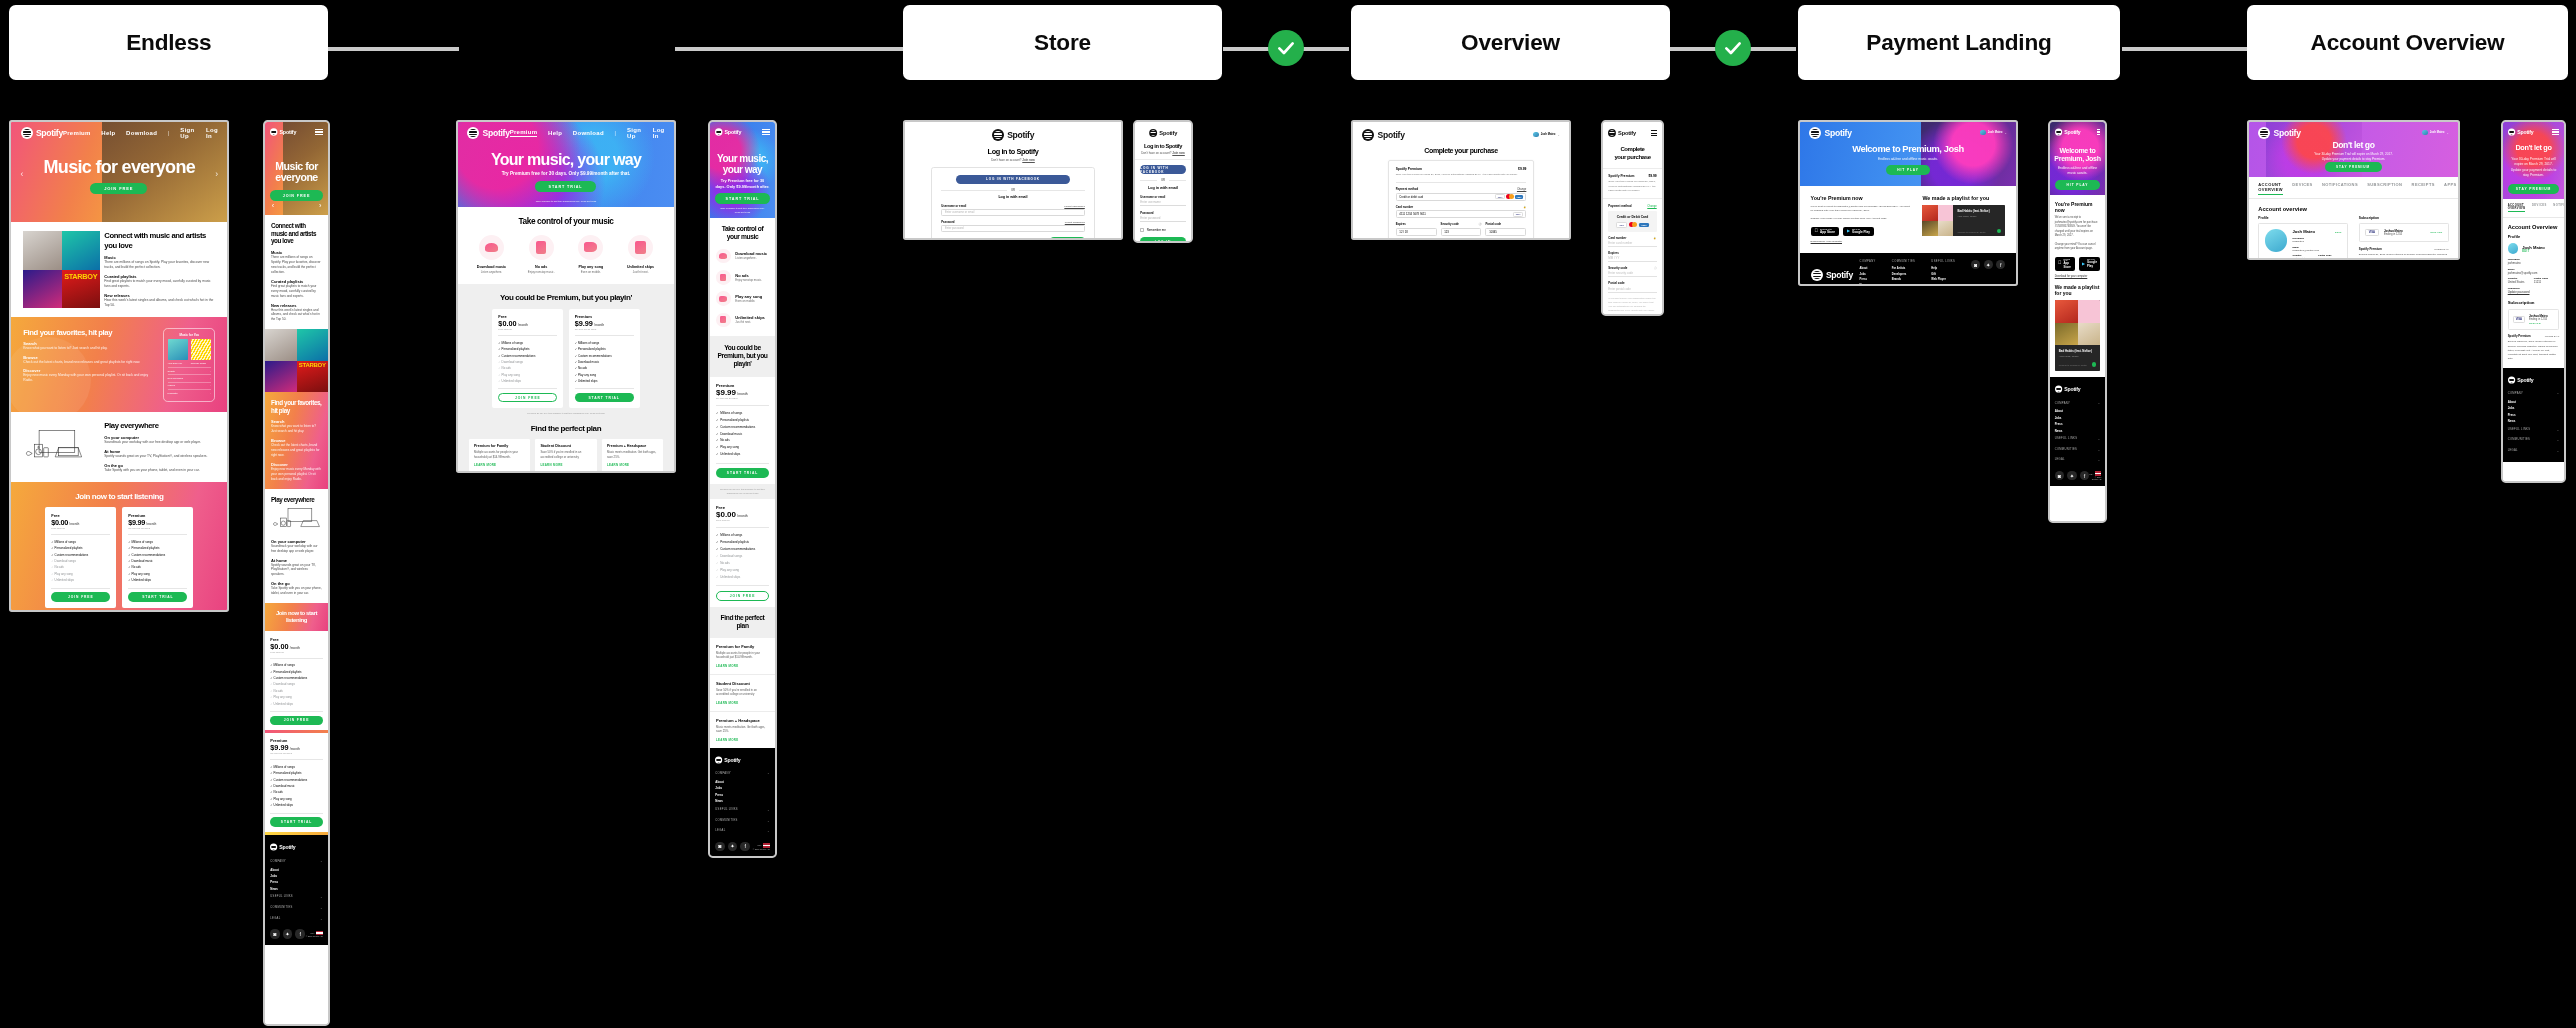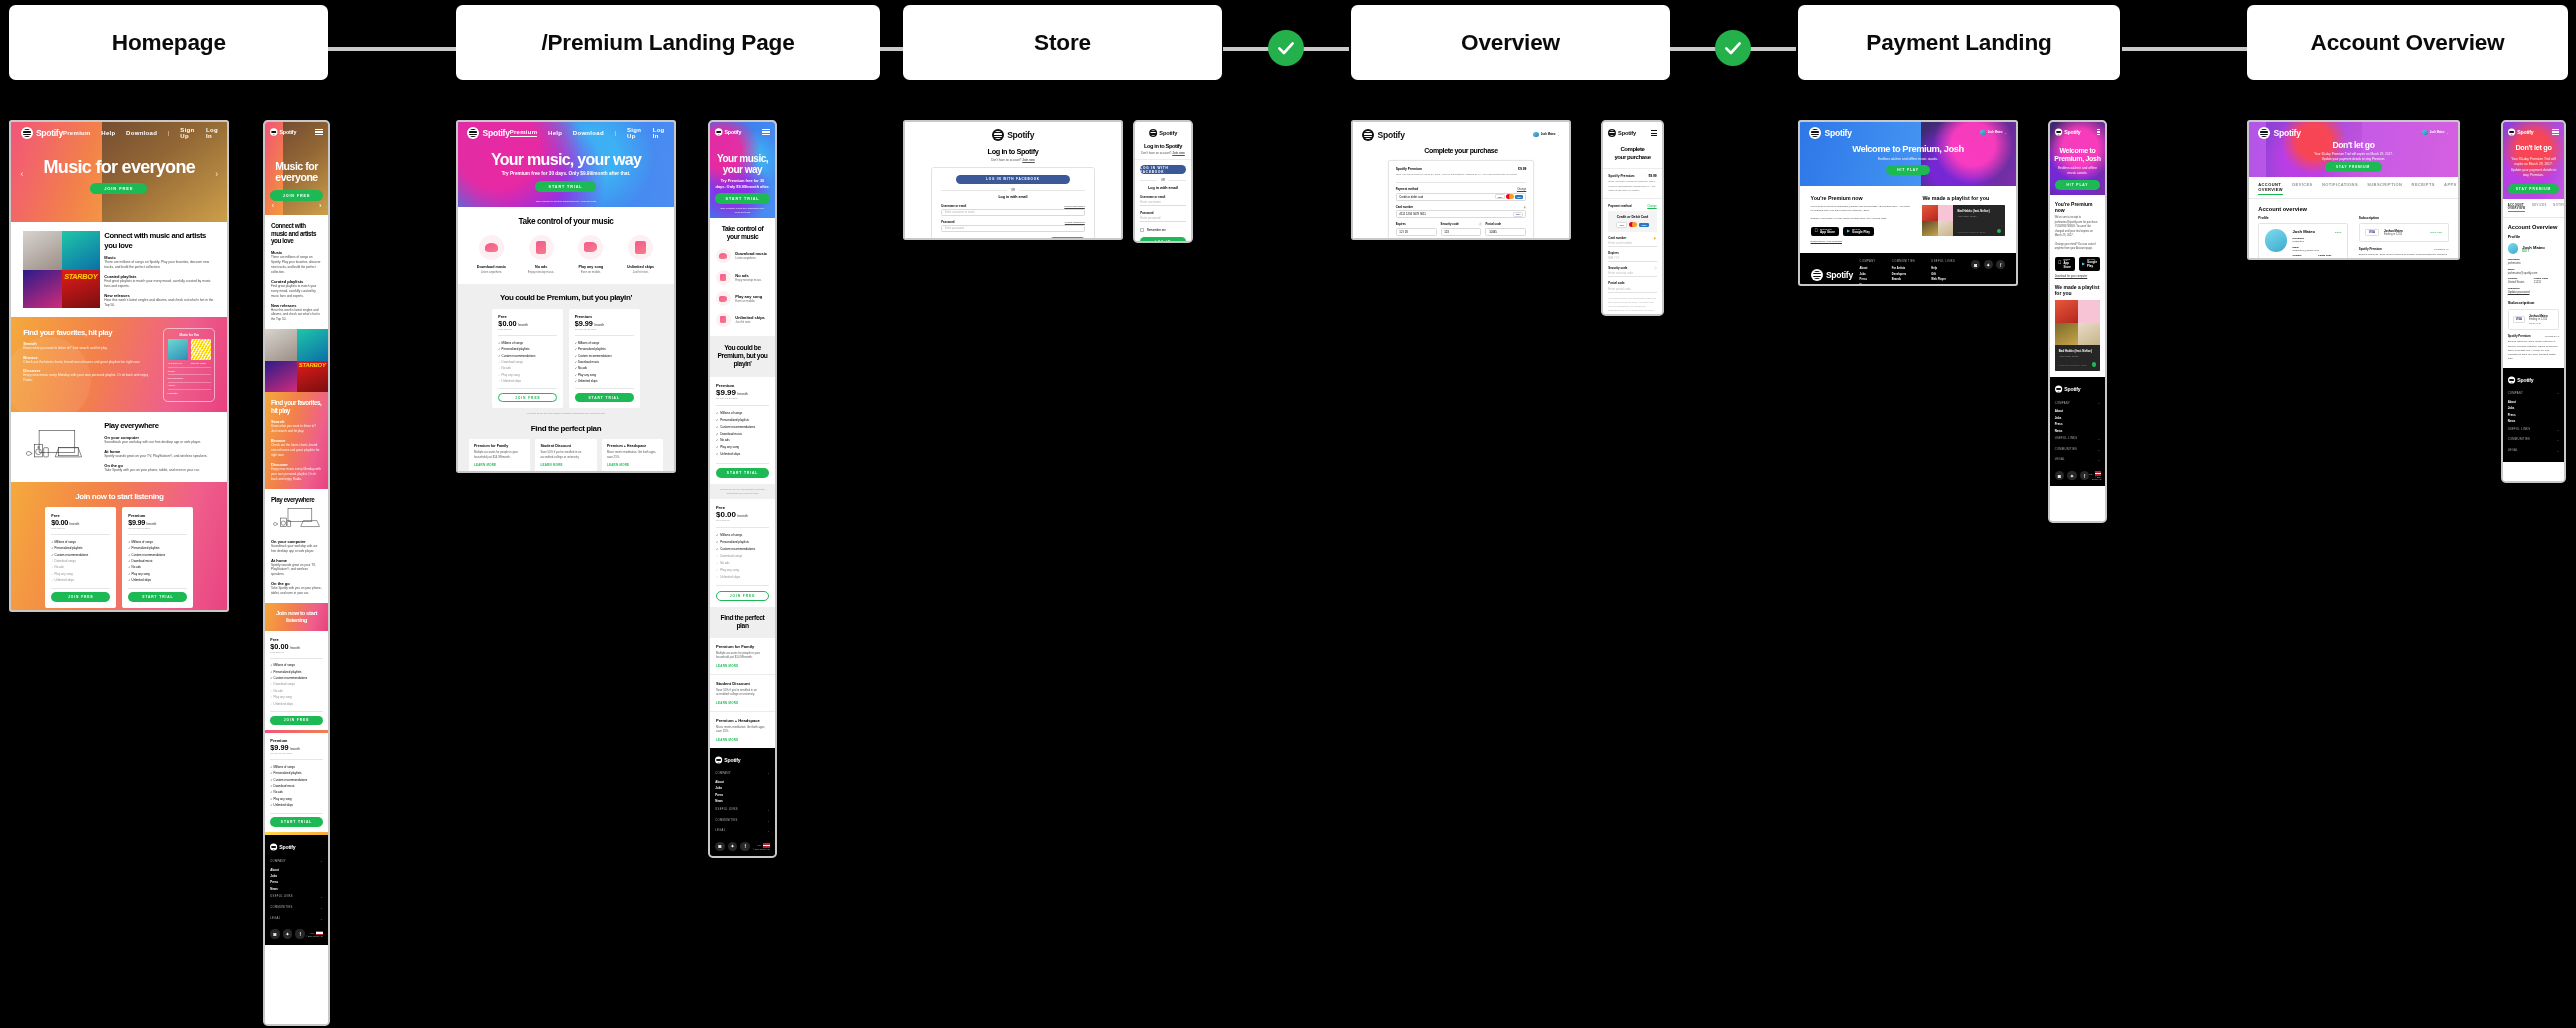--- a/index.html
+++ b/index.html
@@ -86,21 +86,21 @@
   .art-purple{position:absolute;top:0;left:8%;width:46%;height:100%;
     background:
       radial-gradient(circle at 50% 35%, rgba(255,70,70,.9) 0 28%, transparent 55%),
       radial-gradient(circle at 40% 65%, rgba(190,60,230,.9) 0 30%, transparent 60%),
       linear-gradient(120deg,#8e3fd6,#c857e0);}
   .albums{display:grid;grid-template-columns:1fr 1fr;}
   .albums div{aspect-ratio:1/1;}
   .a1{background:linear-gradient(150deg,#d8d4cf,#9b8e85);}
   .a2{background:linear-gradient(150deg,#1fc7a8,#0b6fa8);}
   .a3{background:linear-gradient(150deg,#2b1b8a,#d22b7a);}
-  .a4{background:linear-gradient(160deg,#e21b1b,#7a0f0f);font-style:italic;}
+  .a4{background:linear-gradient(160deg,#e21b1b,#7a0f0f);}
   .starboy{color:#ffd400;font-weight:900;font-size:7.3px;letter-spacing:-0.3px;}
   .visa{background:#fff;border:0.7px solid #dcdcdc;border-radius:1.3px;color:#1a1f71;font-weight:900;}
   .mc{display:flex;}.mc i{display:block;width:5.3px;height:5.3px;border-radius:50%;}
   .mc i:first-child{background:#eb001b;} .mc i:last-child{background:#f79e1b;margin-left:-2.7px;}
   .amex{background:#2e77bc;color:#fff;font-weight:800;}
   .store-badge{background:#000;color:#fff;border-radius:2px;display:flex;align-items:center;gap:2px;}
   .flagus{width:6.7px;height:4.7px;background:linear-gradient(#b22234 0 33%,#fff 33% 66%,#b22234 66%);}
   .tabrow{display:flex;gap:9.3px;font-size:4px;font-weight:700;letter-spacing:0.4px;color:#919496;}
   .tabrow .on{color:#111;border-bottom:1.3px solid #1db954;padding-bottom:1.3px;}
   .iconcirc{border-radius:50%;background:#fdf0f3;display:flex;align-items:center;justify-content:center;}
@@ -116,24 +116,21 @@
 
   <div class="stage-row">
 
     <div class="connector" style="left:226px;width:233px;"></div>
     <div class="connector" style="left:675px;width:233px;"></div>
     <div class="connector" style="left:1223px;width:126px;"></div>
     <div class="connector" style="left:1670px;width:126px;"></div>
     <div class="connector" style="left:2122px;width:126px;"></div>
 
     <div class="stage-card" style="left:9.3px;width:319px;">
-      <span class="stage-label">Homepage</span>
-    </div>
-    <div class="stage-card" style="left:456px;width:424px;">
-      <span class="stage-label">/Premium Landing Page</span>
+      <span class="stage-label">Endless</span>
     </div>
     <div class="stage-card" style="left:903px;width:319px;">
       <span class="stage-label">Store</span>
     </div>
     <div class="stage-card" style="left:1351px;width:319px;">
       <span class="stage-label">Overview</span>
     </div>
     <div class="stage-card" style="left:1798px;width:322px;">
       <span class="stage-label">Payment Landing</span>
     </div>

